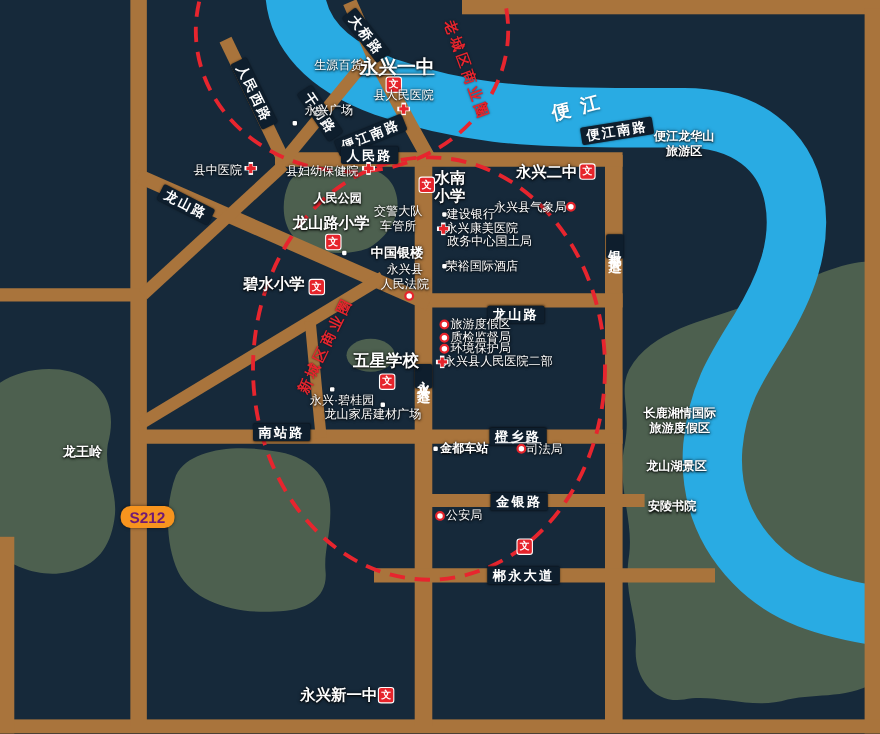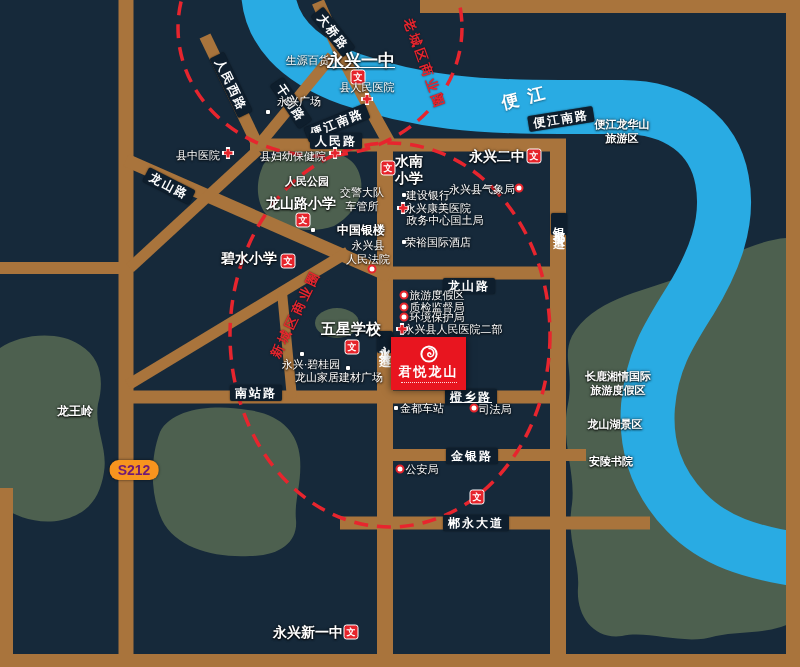--- a/index.html
+++ b/index.html
@@ -215,21 +215,21 @@
       </div>
       <div class="icon icon-school" style="left: 352px; top: 347px;">文</div>
       <div class="poi" style="font-size: 11px; line-height: 14px; left: 311px; top: 364px;">
         <span class="ln">永兴·碧桂园</span>
       </div>
       <div class="icon icon-dot" style="left: 302px; top: 354px;"></div>
       <div class="icon icon-dot" style="left: 348px; top: 368px;"></div>
       <div class="poi" style="font-size: 11px; line-height: 14px; left: 339px; top: 377px;">
         <span class="ln">龙山家居建材广场</span>
       </div>
-      <div class="poi" style="font-size: 11px; line-height: 14px; left: 422px; top: 408px;">
+      <div class="poi" style="font-size: 11px; line-height: 14px; left: 422px; top: 408px; font-weight: bold;">
         <span class="ln">金都车站</span>
       </div>
       <div class="icon icon-dot" style="left: 396px; top: 408px;"></div>
       <div class="poi" style="font-size: 11px; line-height: 14px; left: 495px; top: 409px;">
         <span class="ln">司法局</span>
       </div>
       <div class="icon icon-ring" style="left: 474px; top: 408px;"></div>
       <div class="poi" style="font-size: 11px; line-height: 14px; left: 422px; top: 469px;">
         <span class="ln">公安局</span>
       </div>
@@ -255,23 +255,14 @@
       </div>
       <div class="poi b" style="font-size: 11px; line-height: 14px; left: 611px; top: 461px;">
         <span class="ln">安陵书院</span>
       </div>
     </div>
 
   <div id="river-name">便江</div>
 
   <div id="highway-badge">S212</div>
 
-  <div id="project">
-    <svg width="20" height="20" viewBox="0 0 20 20">
-      <circle cx="10" cy="10" r="8.6" fill="#fff"></circle>
-      <circle cx="10" cy="10" r="6.6" fill="#e8151f"></circle>
-      <path d="M10,4.6 C13.4,4.6 15.4,7.2 14.6,10 C14,12.4 11.6,13.2 10,12.4 C8.6,11.8 8.4,10 9.4,9.2 C10.4,8.4 11.8,9 11.8,10.2" fill="none" stroke="#fff" stroke-width="1.5" stroke-linecap="round"></path>
-    </svg>
-    <div class="pname">君悦龙山</div>
-    <div class="ptag"></div>
-  </div>
 
 </div>
 
 </body></html>

